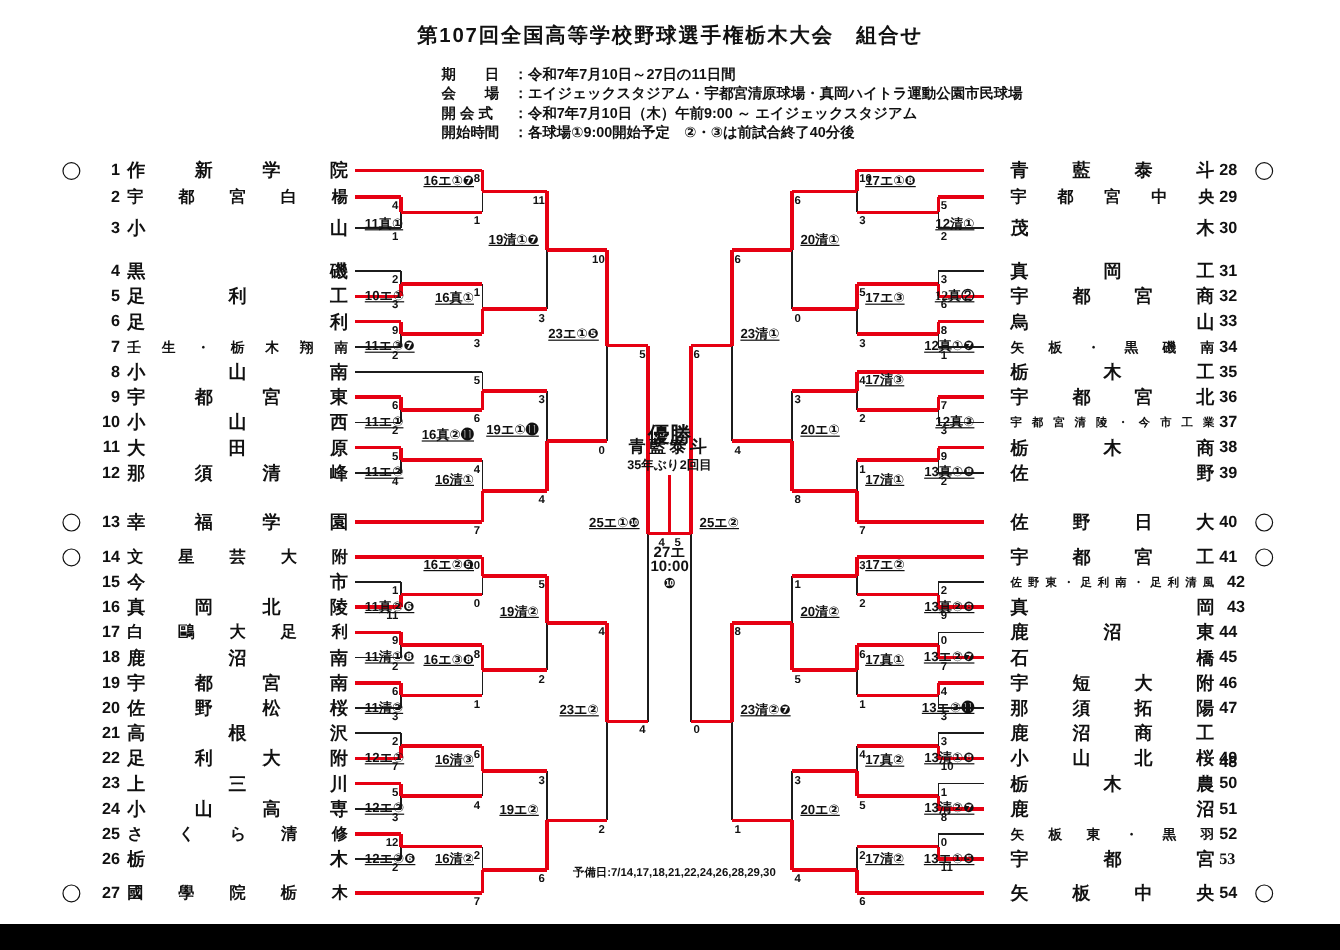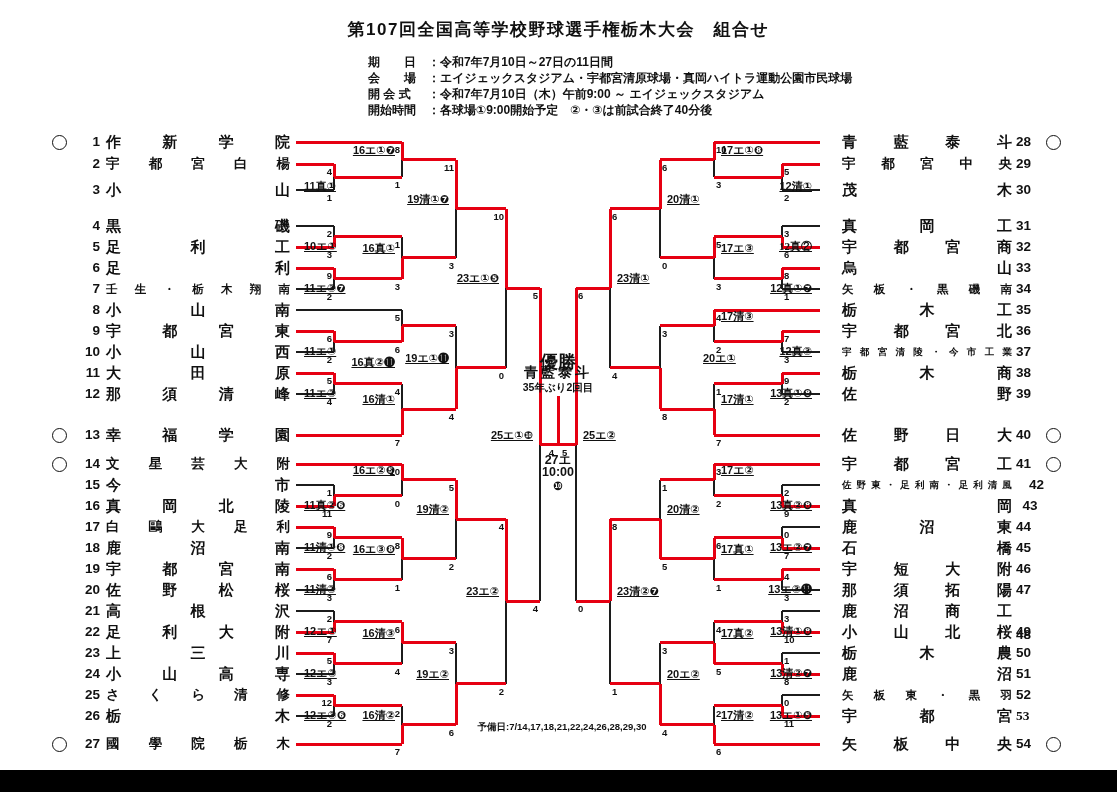--- a/index.html
+++ b/index.html
@@ -419,21 +419,21 @@
         <span>・</span>
         <span>足</span>
         <span>利</span>
         <span>南</span>
         <span>・</span>
         <span>足</span>
         <span>利</span>
         <span>清</span>
         <span>風</span>
       </div>
-      <div class="tnum" style="left: 1016px; width: 28px; text-align: right; top: 475px;">42</div>
+      <div class="tnum" style="left: 1016px; width: 28px; text-align: center; top: 475px;">42</div>
       <div class="tname" style="left: 842px; width: 170px; top: 496px; font-size: 15px;">
         <span>真</span>
         <span>岡</span>
       </div>
       <div class="tnum" style="left: 1016px; width: 28px; text-align: center; top: 496px;">43</div>
       <div class="tname" style="left: 842px; width: 170px; top: 517px; font-size: 15px;">
         <span>鹿</span>
         <span>沼</span>
         <span>東</span>
       </div>
@@ -558,21 +558,21 @@
       <div class="score" style="left: 716px; top: 581.5px;">1</div>
       <div class="mlabel" style="left: 721px; top: 625.5px;">17真②</div>
       <div class="score" style="left: 716px; top: 623.5px;">4</div>
       <div class="score" style="left: 716px; top: 665.5px;">5</div>
       <div class="mlabel" style="left: 721px; top: 707.75px;">17清②</div>
       <div class="score" style="left: 716px; top: 707.5px;">2</div>
       <div class="score" style="left: 716px; top: 746px;">6</div>
       <div class="mlabel" style="left: 667px; top: 191.5px;">20清①</div>
       <div class="score" style="left: 662px; top: 161.5px;">6</div>
       <div class="score" style="left: 662px; top: 259.5px;">0</div>
-      <div class="mlabel" style="left: 667px; top: 350.5px; margin-left: 36px;">20エ①</div>
+      <div class="mlabel" style="left: 667px; top: 350.5px;">20エ①</div>
       <div class="score" style="left: 662px; top: 327.75px;">3</div>
       <div class="score" style="left: 662px; top: 411.25px;">8</div>
       <div class="mlabel" style="left: 667px; top: 502.125px;">20清②</div>
       <div class="score" style="left: 662px; top: 481.75px;">1</div>
       <div class="score" style="left: 662px; top: 560.5px;">5</div>
       <div class="mlabel" style="left: 667px; top: 666.625px;">20エ②</div>
       <div class="score" style="left: 662px; top: 644.5px;">3</div>
       <div class="score" style="left: 662px; top: 726.75px;">4</div>
       <div class="mlabel" style="left: 617px; top: 271px;">23清①</div>
       <div class="score" style="left: 612px; top: 210.5px;">6</div>

